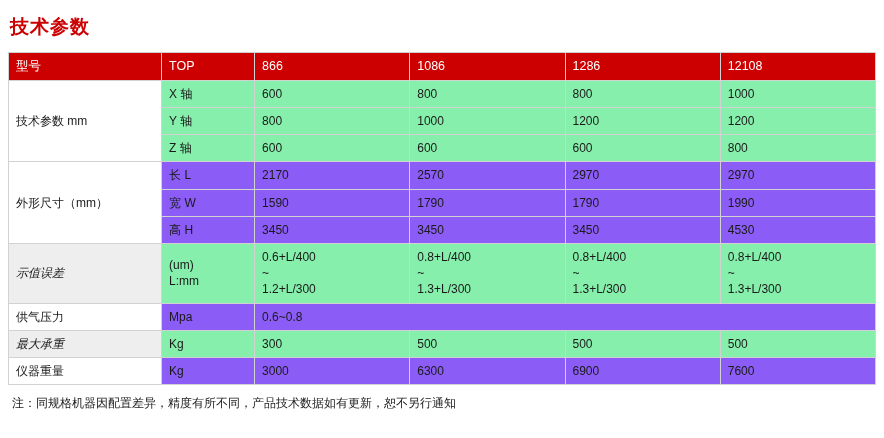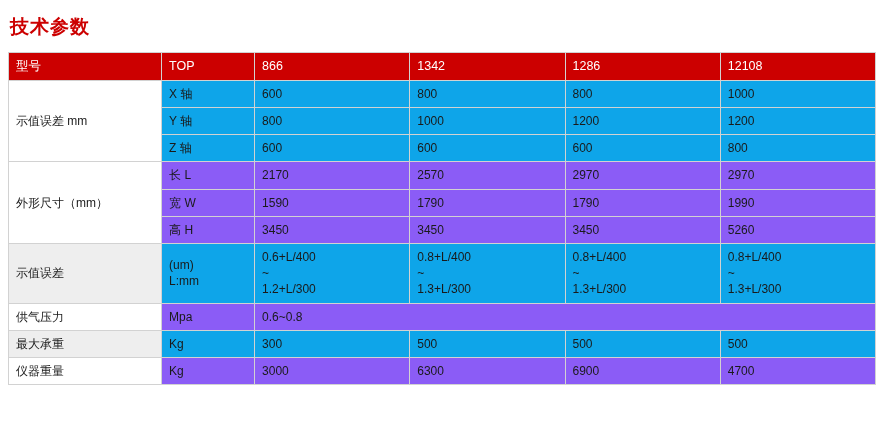--- a/index.html
+++ b/index.html
@@ -47,28 +47,29 @@
     background: #cc0000;
     color: #ffffff;
     border: 1px solid #cc0000;
     height: 26px;
     font-size: 12.5px;
   }
   .col-label { width: 145px; }
   .col-sub   { width: 88px; }
   .col-val   { width: 147px; }
 
-  tbody tr.shaded td { background: #0ea5e9; }
+  tbody tr.shaded td { background: #86efac; }
   tbody tr.plain td  { background: #8b5cf6; }
 
   td.label-cell {
     background: #ffffff !important;
   }
   td.label-cell.shadeband {
     background: #eeeeee !important;
+    font-style: italic;
   }
   .row-h { height: 23px; }
   .err-cell {
     line-height: 1.45;
     white-space: pre-line;
   }
   .note {
     margin: 10px 0 0 4px;
     font-size: 12px;
     color: #222222;
@@ -88,30 +89,30 @@
       <col class="col-val">
         <col class="col-val">
         <col class="col-val">
         <col class="col-val">
     </colgroup>
     <thead>
       <tr>
         <th>型号</th>
         <th>TOP</th>
         <th>866</th>
-        <th>1342</th>
+        <th>1086</th>
         <th>1286</th>
         <th>12108</th>
       </tr>
     </thead>
 
     <tbody>
 
       <tr class="shaded row-h">
-        <td class="label-cell" rowspan="3">示值误差 mm</td>
+        <td class="label-cell" rowspan="3">技术参数 mm</td>
         <td>X 轴</td>
         <td>600</td>
         <td>800</td>
         <td>800</td>
         <td>1000</td>
       </tr>
       <tr class="shaded row-h">
         <td>Y 轴</td>
         <td>800</td>
         <td>1000</td>
@@ -139,21 +140,21 @@
         <td>1590</td>
         <td>1790</td>
         <td>1790</td>
         <td>1990</td>
       </tr>
       <tr class="plain row-h">
         <td>高 H</td>
         <td>3450</td>
         <td>3450</td>
         <td>3450</td>
-        <td>5260</td>
+        <td>4530</td>
       </tr>
 
       <tr class="shaded">
         <td class="label-cell shadeband">示值误差</td>
         <td class="err-cell">(um)
 L:mm</td>
         <td class="err-cell">0.6+L/400
 ~
 1.2+L/300</td>
         <td class="err-cell">0.8+L/400
@@ -181,20 +182,21 @@
         <td>500</td>
         <td>500</td>
       </tr>
 
       <tr class="plain row-h">
         <td class="label-cell">仪器重量</td>
         <td>Kg</td>
         <td>3000</td>
         <td>6300</td>
         <td>6900</td>
-        <td>4700</td>
+        <td>7600</td>
       </tr>
 
     </tbody>
   </table>
 
+  <div class="note">注：同规格机器因配置差异，精度有所不同，产品技术数据如有更新，恕不另行通知</div>
 
 </div>
 
 </body></html>

